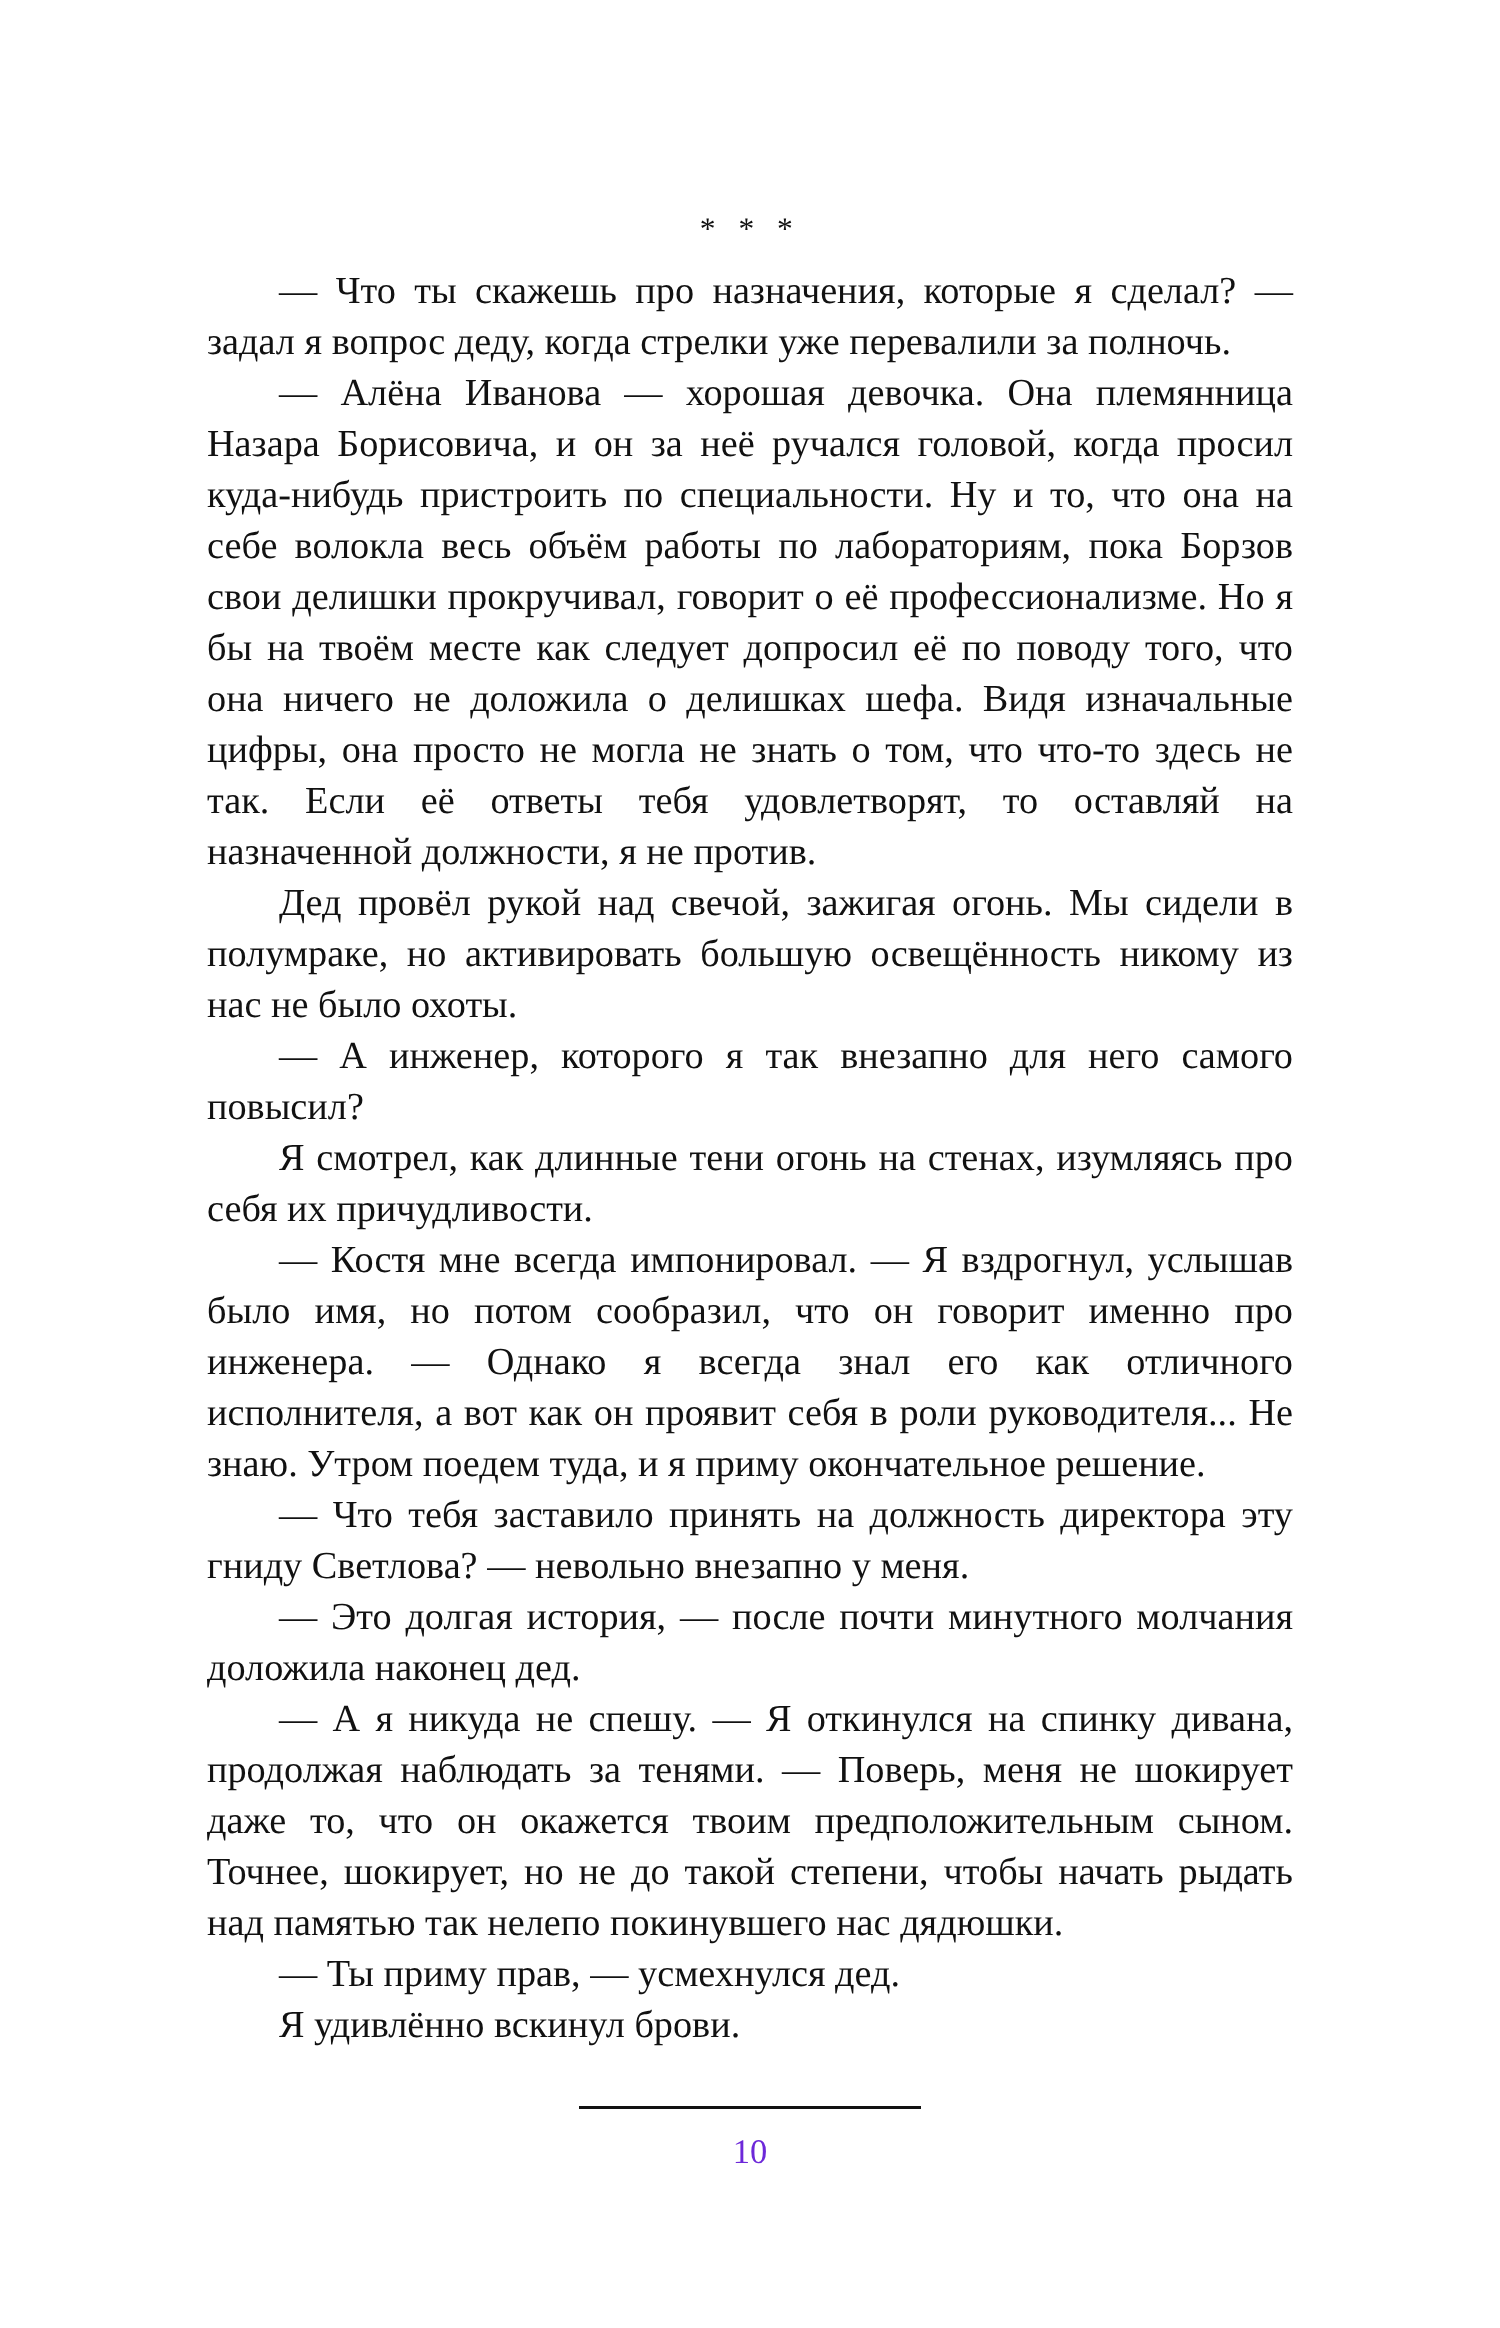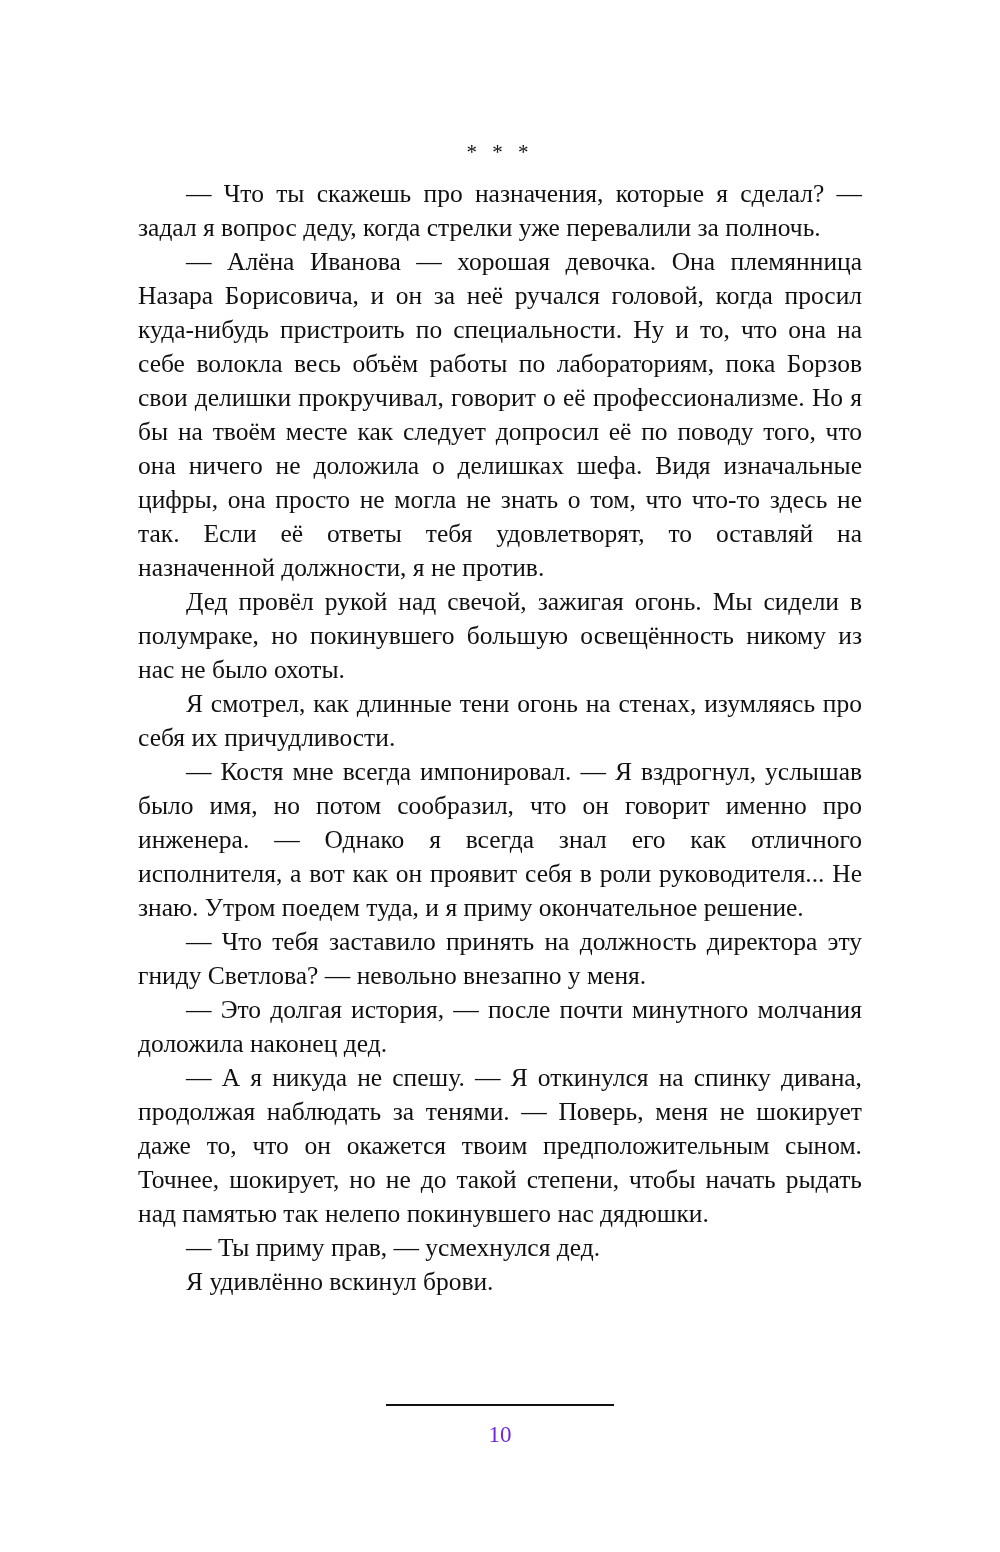--- a/index.html
+++ b/index.html
@@ -66,21 +66,22 @@
 <body>
 
 <div class="page">
 
   <div class="content">
 
     <div class="scene-break">* * *</div>
 
     <p class="para">— Что ты скажешь про назначения, которые я сделал? — задал я вопрос деду, когда стрелки уже перевалили за полночь.</p>
     <p class="para">— Алёна Иванова — хорошая девочка. Она племянница Назара Борисовича, и он за неё ручался головой, когда просил куда-нибудь пристроить по специальности. Ну и то, что она на себе волокла весь объём работы по лабораториям, пока Борзов свои делишки прокручивал, говорит о её профессионализме. Но я бы на твоём месте как следует допросил её по поводу того, что она ничего не доложила о делишках шефа. Видя изначальные цифры, она просто не могла не знать о том, что что-то здесь не так. Если её ответы тебя удовлетворят, то оставляй на назначенной должности, я не против.</p>
-    <p class="para">Дед провёл рукой над свечой, зажигая огонь. Мы сидели в полумраке, но покинувшего большую освещённость никому из нас не было охоты.</p>
+    <p class="para">Дед провёл рукой над свечой, зажигая огонь. Мы сидели в полумраке, но активировать большую освещённость никому из нас не было охоты.</p>
+    <p class="para">— А инженер, которого я так внезапно для него самого повысил?</p>
     <p class="para">Я смотрел, как длинные тени огонь на стенах, изумляясь про себя их причудливости.</p>
     <p class="para">— Костя мне всегда импонировал. — Я вздрогнул, услышав было имя, но потом сообразил, что он говорит именно про инженера. — Однако я всегда знал его как отличного исполнителя, а вот как он проявит себя в роли руководителя... Не знаю. Утром поедем туда, и я приму окончательное решение.</p>
     <p class="para">— Что тебя заставило принять на должность директора эту гниду Светлова? — невольно внезапно у меня.</p>
     <p class="para">— Это долгая история, — после почти минутного молчания доложила наконец дед.</p>
     <p class="para">— А я никуда не спешу. — Я откинулся на спинку дивана, продолжая наблюдать за тенями. — Поверь, меня не шокирует даже то, что он окажется твоим предположительным сыном. Точнее, шокирует, но не до такой степени, чтобы начать рыдать над памятью так нелепо покинувшего нас дядюшки.</p>
     <p class="para">— Ты приму прав, — усмехнулся дед.</p>
     <p class="para">Я удивлённо вскинул брови.</p>
 
   </div>
 

